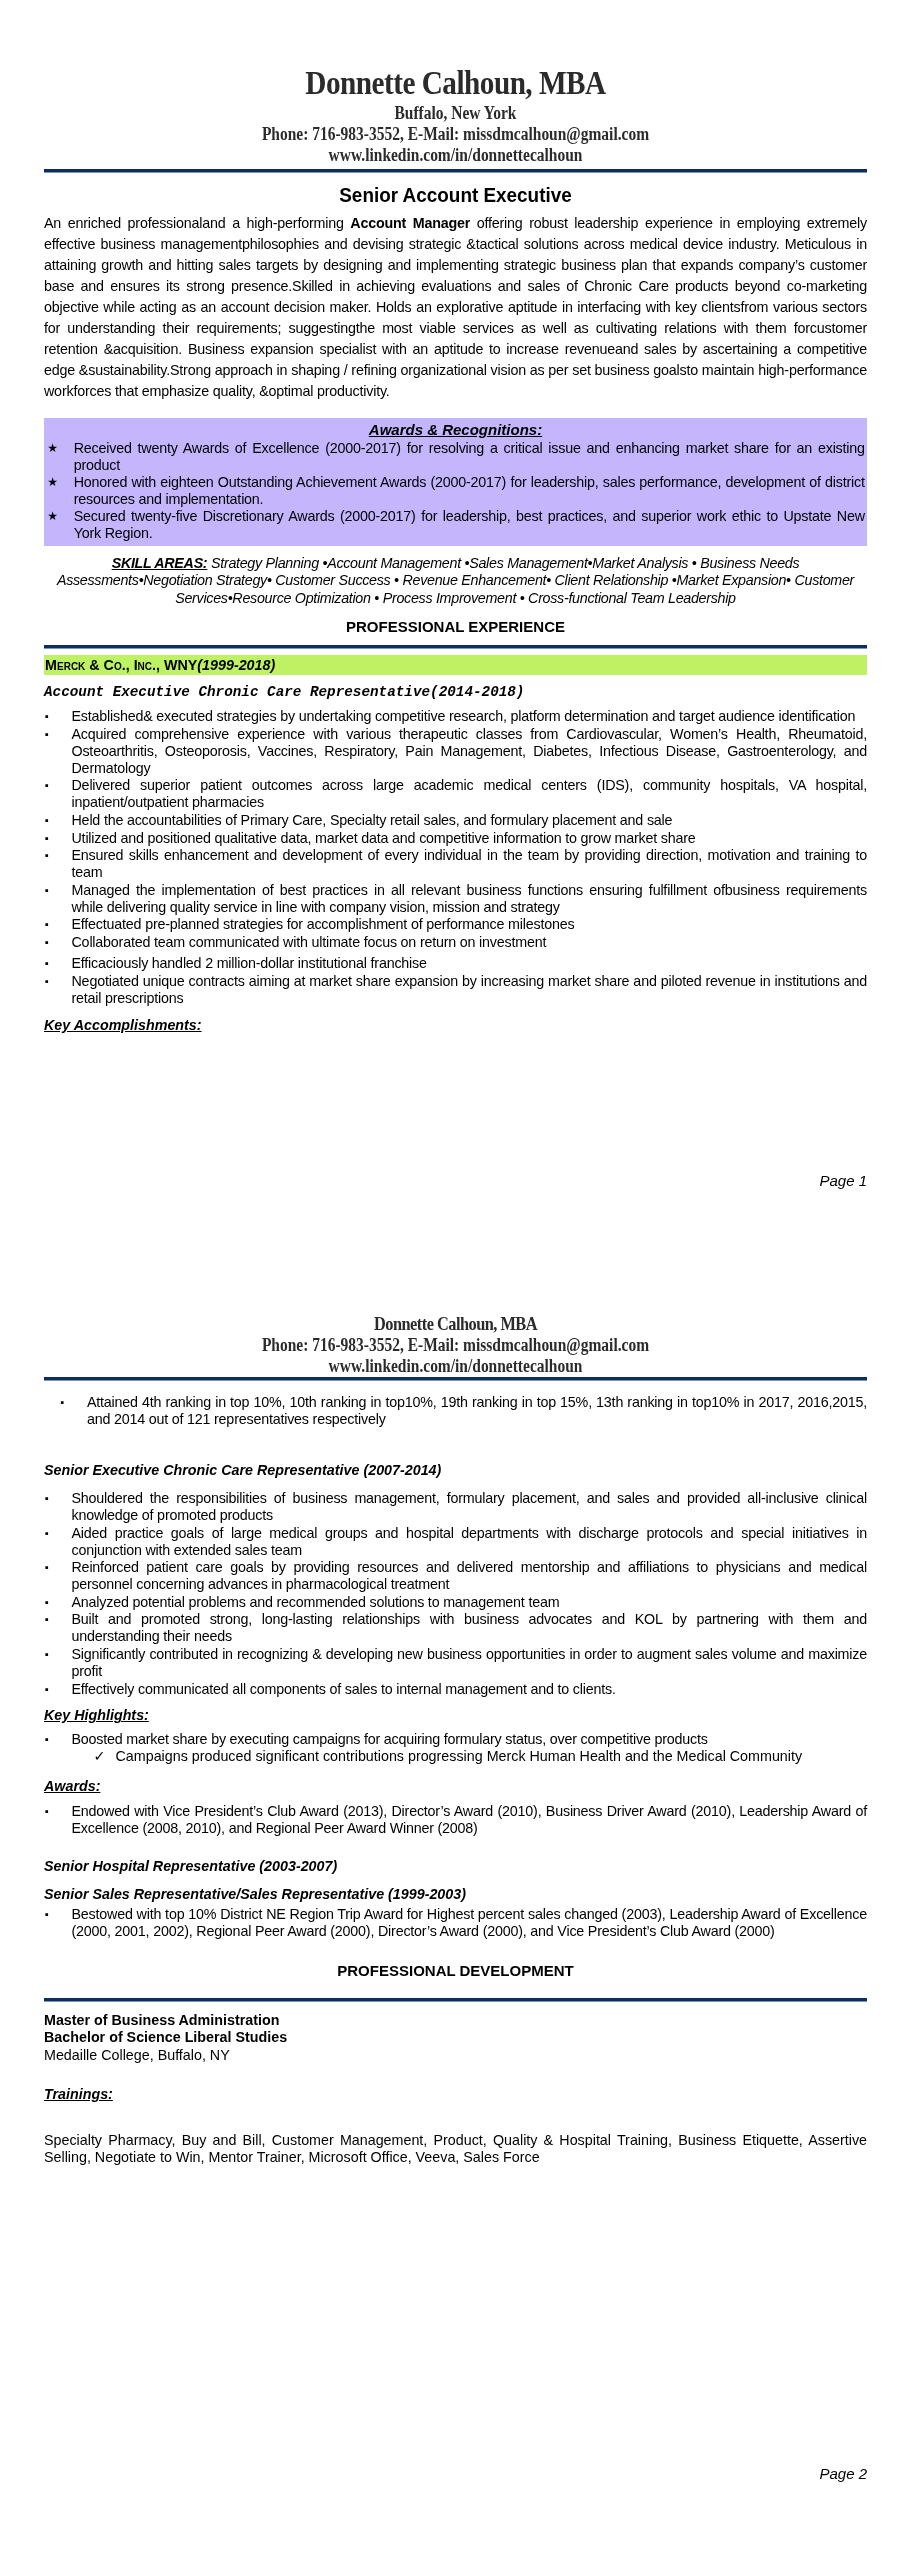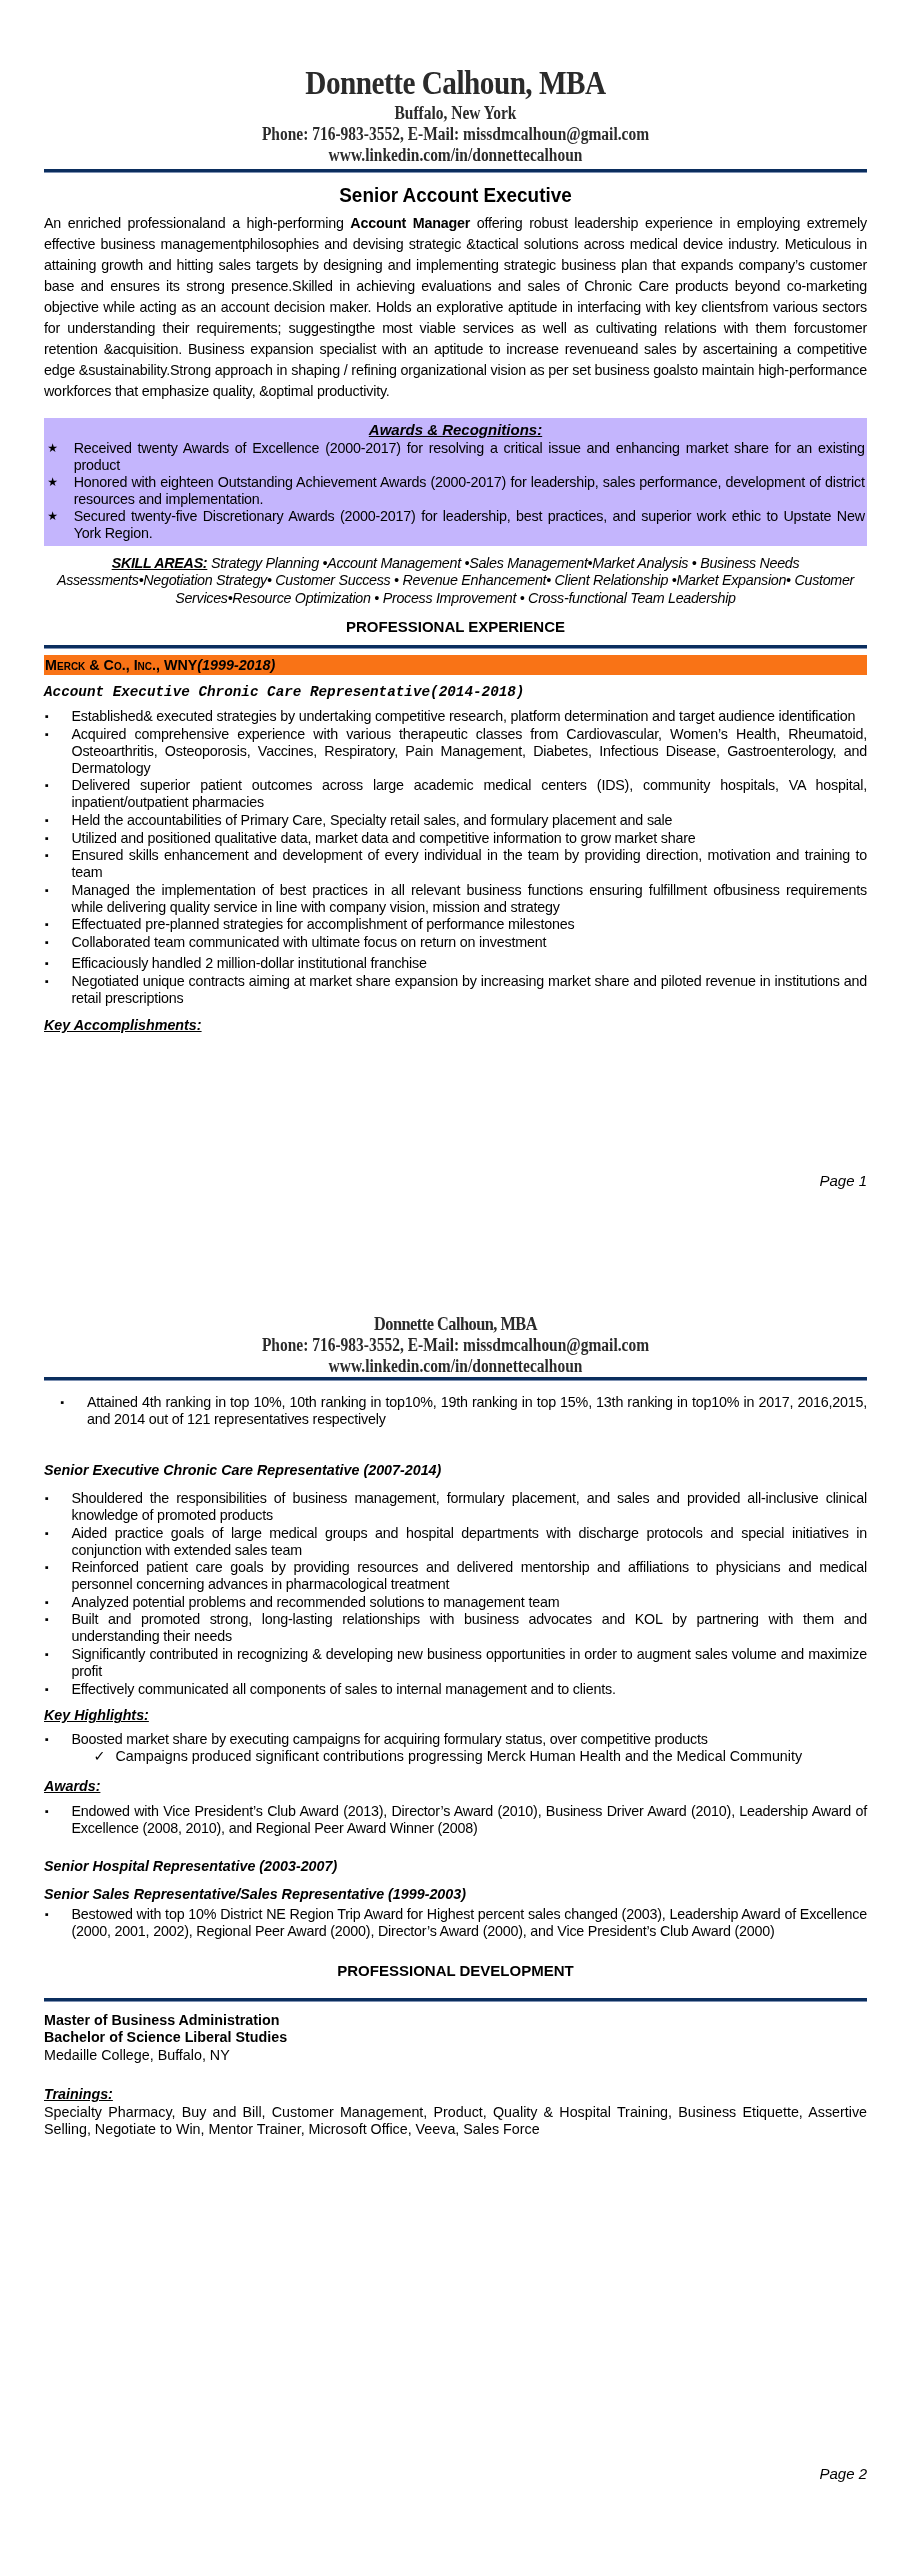--- a/index.html
+++ b/index.html
@@ -26,27 +26,27 @@
   .star-list li .bul { position: absolute; left: 1.1px; top: 0; font-size: 12px; }
   .sq-list li .bul { position: absolute; left: 1.1px; top: 0; font-size: 11px; }
   .sq-list li { margin-bottom: 0.6px; }
   .check-list { list-style: none; margin: 0; padding: 0 0 0 44px; }
   .check-list li { position: relative; padding-left: 27.5px; font-size: 14.3px; line-height: 17px; }
   .check-list li .bul { position: absolute; left: 5.5px; top: 0; }
 
   .skills { text-align: center; font-size: 14.3px; line-height: 17.6px; font-style: italic; letter-spacing: -0.3px; }
   .skills .lbl { font-weight: bold; text-decoration: underline; font-style: italic; }
   .sect { text-align: center; font-weight: bold; font-size: 15px; line-height: 20px; }
-  .company { background: #f97316; font-weight: bold; font-size: 14.3px; line-height: 20px; padding: 0 1.1px; font-variant: small-caps; }
+  .company { background: #bef264; font-weight: bold; font-size: 14.3px; line-height: 20px; padding: 0 1.1px; font-variant: small-caps; }
   .company .yrs { font-style: italic; font-variant: normal; }
   .role { font-weight: bold; font-style: italic; font-size: 14.3px; line-height: 19px; }
   .sub { font-weight: bold; font-style: italic; text-decoration: underline; font-size: 14.3px; line-height: 19px; }
   .edu-b { font-weight: bold; font-size: 14.3px; line-height: 17.6px; }
   .edu { font-size: 14.3px; line-height: 17.6px; }
-  .trainings { font-size: 14.3px; line-height: 17.6px; text-align: justify; }
+  .trainings { font-size: 14.3px; line-height: 17.6px; text-align: justify; margin-top: 28px; }
   .pageno { position: absolute; right: 44px; font-style: italic; font-size: 15px; }
 </style>
 </head>
 <body>
 
 <div class="page" id="page1">
   <div class="hdr" style="position:absolute; left:0; width:911px; top:63px;">
     <div class="name">Donnette Calhoun, MBA</div>
     <div class="line">Buffalo, New York</div>
     <div class="line">Phone: 716-983-3552, E-Mail: missdmcalhoun@gmail.com</div>

